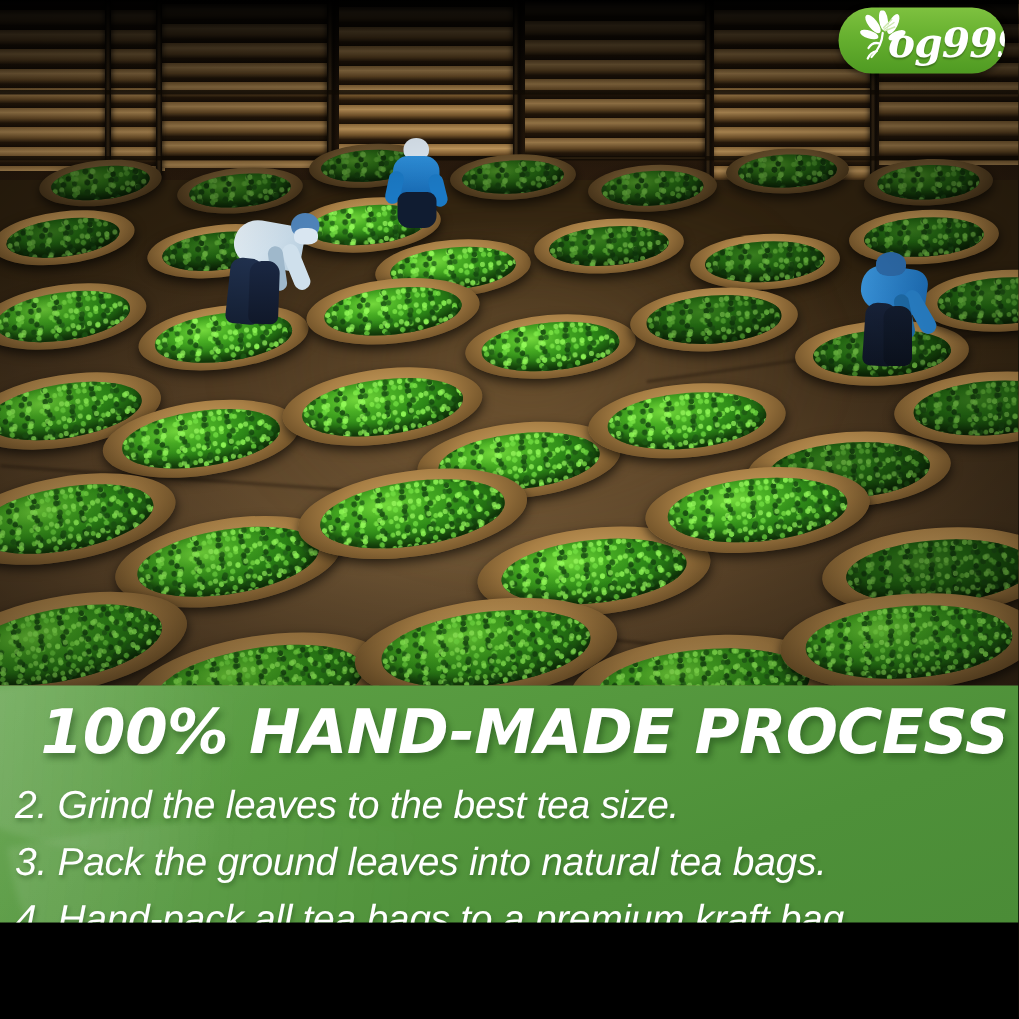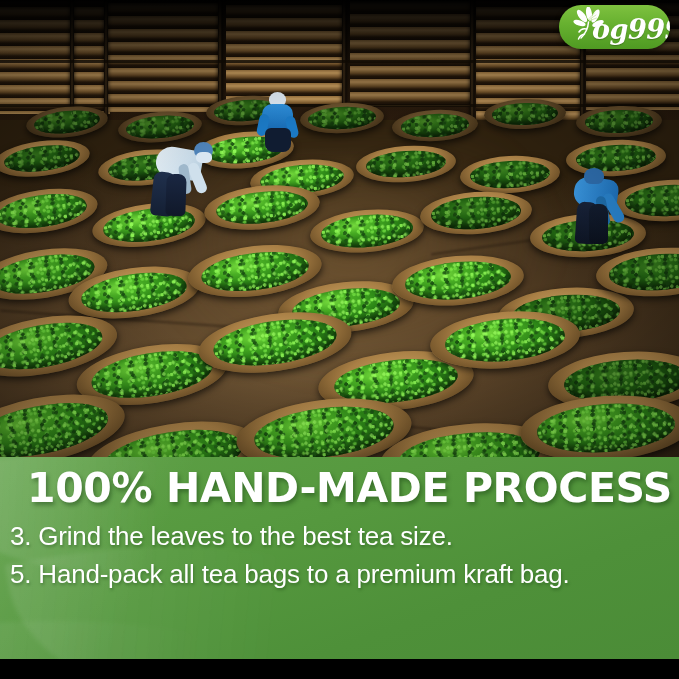--- a/index.html
+++ b/index.html
@@ -169,25 +169,26 @@
     font-size: 27px;
     font-weight: bold;
     letter-spacing: -.5px;
     text-shadow: 0 1px 1px rgba(0,0,0,.25);
   }
 
   
   .banner {
     position: absolute;
     left: 0; top: 457px;
-    width: 679px; height: 202px;
+    width: 679px; height: 158px;
     background:
       linear-gradient(115deg, rgba(255,255,255,.10) 0%, rgba(255,255,255,0) 26%),
       linear-gradient(160deg, #5ea046 0%, #55983e 40%, #4e9039 70%, #4b8c37 100%);
     overflow: hidden;
+    font-style: italic;
   }
   .banner-leaf {
     position: absolute;
     background: linear-gradient(110deg, rgba(255,255,255,.14), rgba(255,255,255,0) 70%);
     filter: blur(2px);
     pointer-events: none;
   }
   .banner-leaf.l1 {
     left: -60px; top: -30px;
     width: 300px; height: 170px;
@@ -454,18 +455,19 @@
   </div>
 
   <div class="banner">
     <div class="banner-leaf l1"></div>
     <div class="banner-leaf l2"></div>
     <div class="banner-leaf l3"></div>
 
     <div class="headline">100% HAND-MADE PROCESS</div>
 
     <div class="steps">
-      <div class="step">3. Grind the leaves to the best tea size.</div>
-      <div class="step">5. Hand-pack all tea bags to a premium kraft bag.</div>
+      <div class="step">2. Grind the leaves to the best tea size.</div>
+      <div class="step">3. Pack the ground leaves into natural tea bags.</div>
+      <div class="step">4. Hand-pack all tea bags to a premium kraft bag.</div>
     </div>
   </div>
 
 </div>
 
 </body></html>

